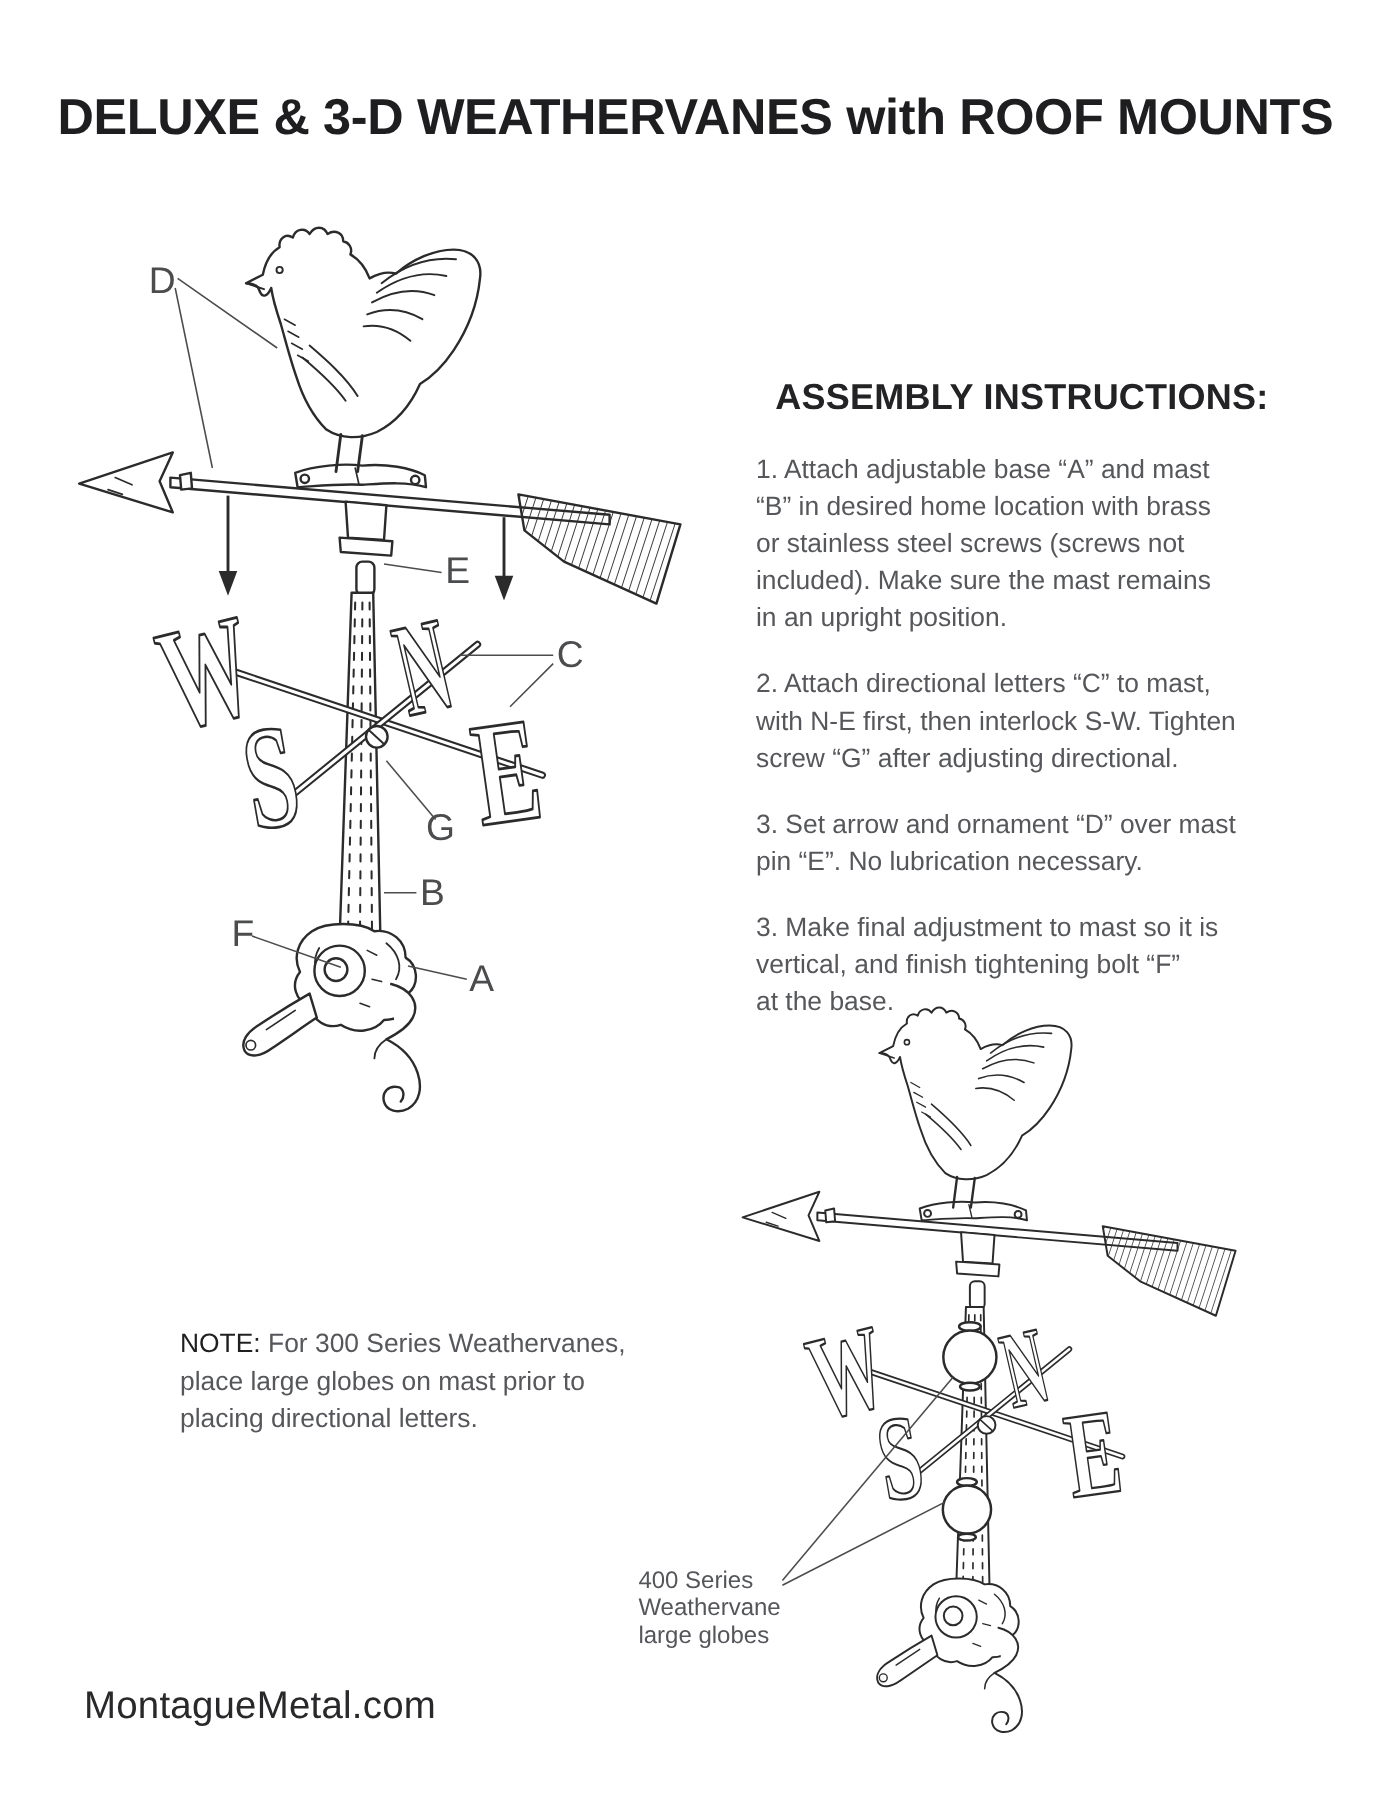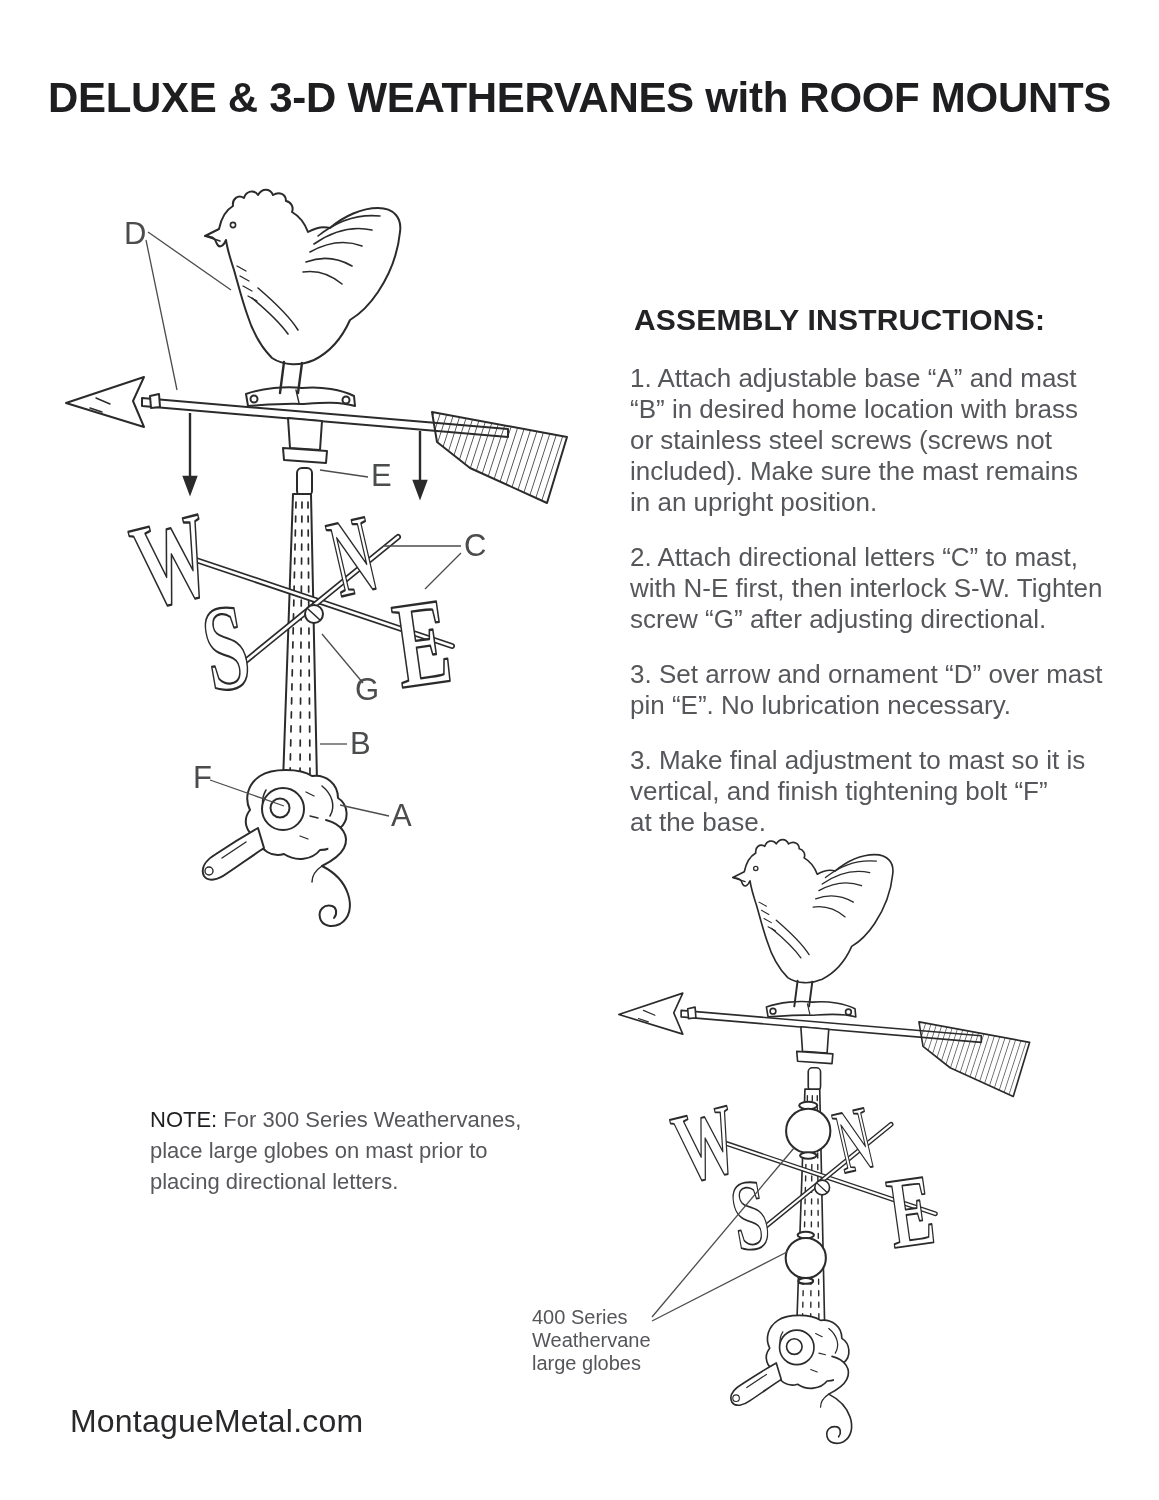--- a/index.html
+++ b/index.html
@@ -5,24 +5,24 @@
   html,body{margin:0;padding:0;background:#ffffff;}
   body{width:1159px;height:1500px;position:relative;font-family:"Liberation Sans",sans-serif;overflow:hidden;}
   .abs{position:absolute;}
   #page-title{
     left:0;top:74px;width:1159px;text-align:center;
     font-size:42px;font-weight:700;letter-spacing:-0.3px;color:#1e1e20;margin:0;
   }
   #diagram-svg{left:0;top:0;width:1159px;height:1500px;}
   #instructions{left:630px;top:299px;width:500px;}
   #instructions h2{
-    margin:4px;font-size:30px;font-weight:700;color:#232325;letter-spacing:0.2px;
+    margin:16px;font-size:30px;font-weight:700;color:#232325;letter-spacing:0.2px;
   }
   #instructions p{
-    margin:24px 0 0 0;font-size:26px;line-height:31px;color:#56575b;
+    margin:24px 0 0 0;font-size:22px;line-height:31px;color:#56575b;
     white-space:pre-line;
   }
   #instructions p:first-of-type{margin-top:26px;}
   #note-block{
     left:150px;top:1104px;width:440px;font-size:22px;line-height:31px;color:#56575b;
     white-space:pre-line;
   }
   #note-block strong{color:#1f1f21;font-weight:400;}
   #label-300{
     left:532px;top:1306px;width:200px;font-size:20px;line-height:23px;color:#55565a;

